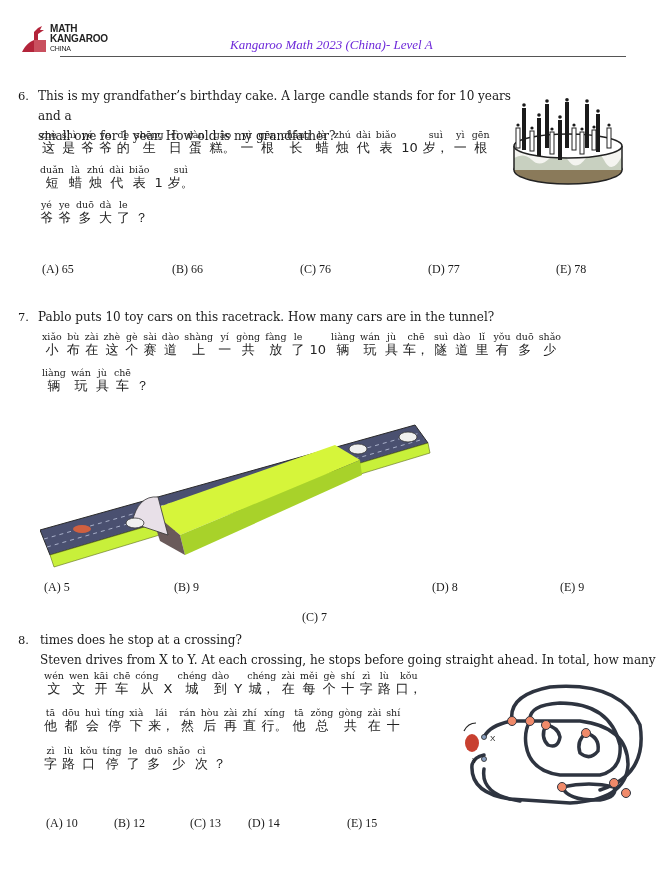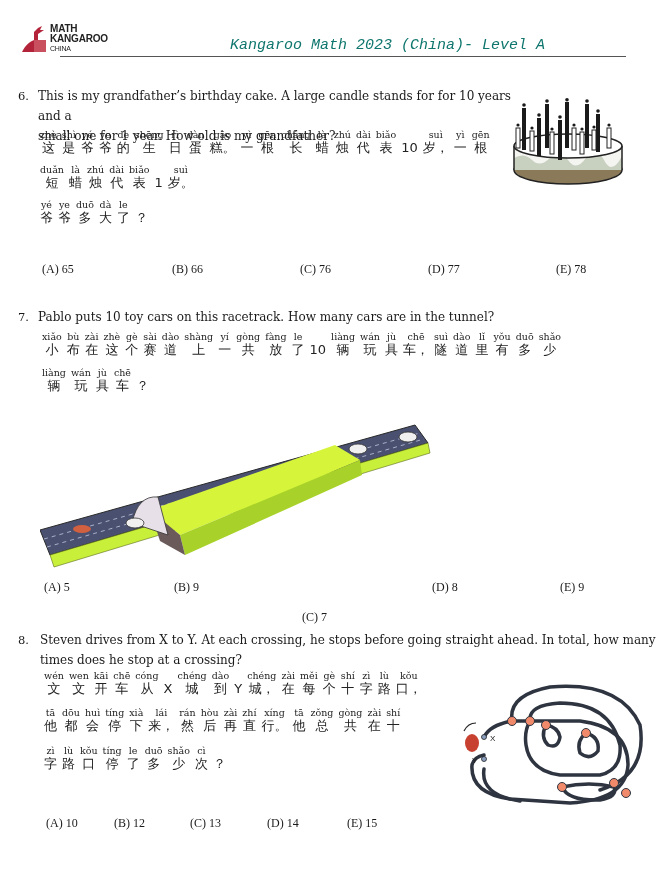--- a/index.html
+++ b/index.html
@@ -1,21 +1,21 @@
 <!DOCTYPE html>
 <html><head>
 <meta charset="utf-8">
 <style>
   html,body{margin:0;padding:0;background:#fff;}
   body{width:659px;height:877px;position:relative;overflow:hidden;font-family:"DejaVu Serif",serif;color:#1a1a1a;}
   .abs{position:absolute;}
   .logo{left:20px;top:22px;width:110px;height:34px;}
   .logo-text{position:absolute;left:30px;top:2px;font-family:"Liberation Sans",sans-serif;font-weight:bold;font-size:10px;line-height:10px;color:#222;letter-spacing:-0.2px;}
   .logo-text .small{font-size:7px;font-weight:normal;}
-  .header-title{left:230px;top:37px;font-family:Liberation Mono, monospace;font-style:italic;font-size:15px;color:#0f766e;}
+  .header-title{left:230px;top:37px;font-family:Liberation Serif, serif;font-style:italic;font-size:13px;color:#6d28d9;}
   .header-rule{left:60px;top:56px;width:566px;height:1px;background:#555;}
   .qnum{font-size:11.5px;}
   .qtext{font-size:12px;line-height:20px;}
   .py-line{position:absolute;white-space:nowrap;}
   .py{display:inline-block;text-align:center;vertical-align:bottom;margin-right:5px;}
   .py .p{display:block;font-family:"DejaVu Serif",serif;font-size:9.5px;line-height:11px;color:#222;}
   .py .h{display:block;font-family:"DejaVu Sans",sans-serif;font-size:13px;line-height:15px;color:#222;}
   .opts{font-family:"Liberation Serif",serif;font-size:12px;}
   .opt{position:absolute;white-space:nowrap;}
 </style>
@@ -133,22 +133,22 @@
     <div class="opt" style="left:174px;top:580px;">(B) 9</div>
     <div class="opt" style="left:302px;top:610px;">(C) 7</div>
     <div class="opt" style="left:432px;top:580px;">(D) 8</div>
     <div class="opt" style="left:560px;top:580px;">(E) 9</div>
   </div>
 </div>
 
 <div>
   <div class="abs qnum" style="left:18px;top:633px;">8.</div>
   <div class="abs qtext" style="left:40px;top:630px;">
+    <div>times does he stop at a crossing?</div>
     <div>Steven drives from X to Y. At each crossing, he stops before going straight ahead. In total, how many</div>
-    <div>times does he stop at a crossing?</div>
   </div>
   <div class="py-line" style="left:44px;top:670px;"><span class="py"><span class="p">wén</span><span class="h">文</span></span><span class="py"><span class="p">wen</span><span class="h">文</span></span><span class="py"><span class="p">kāi</span><span class="h">开</span></span><span class="py"><span class="p">chē</span><span class="h">车</span></span><span class="py"><span class="p">cóng</span><span class="h">从</span></span><span class="py"><span class="p">&nbsp;</span><span class="h">X</span></span><span class="py"><span class="p">chéng</span><span class="h">城</span></span><span class="py"><span class="p">dào</span><span class="h">到</span></span><span class="py"><span class="p">&nbsp;</span><span class="h">Y</span></span><span class="py"><span class="p">chéng</span><span class="h">城，</span></span><span class="py"><span class="p">zài</span><span class="h">在</span></span><span class="py"><span class="p">měi</span><span class="h">每</span></span><span class="py"><span class="p">gè</span><span class="h">个</span></span><span class="py"><span class="p">shí</span><span class="h">十</span></span><span class="py"><span class="p">zì</span><span class="h">字</span></span><span class="py"><span class="p">lù</span><span class="h">路</span></span><span class="py"><span class="p">kǒu</span><span class="h">口，</span></span></div>
   <div class="py-line" style="left:44px;top:707px;"><span class="py"><span class="p">tā</span><span class="h">他</span></span><span class="py"><span class="p">dōu</span><span class="h">都</span></span><span class="py"><span class="p">huì</span><span class="h">会</span></span><span class="py"><span class="p">tíng</span><span class="h">停</span></span><span class="py"><span class="p">xià</span><span class="h">下</span></span><span class="py"><span class="p">lái</span><span class="h">来，</span></span><span class="py"><span class="p">rán</span><span class="h">然</span></span><span class="py"><span class="p">hòu</span><span class="h">后</span></span><span class="py"><span class="p">zài</span><span class="h">再</span></span><span class="py"><span class="p">zhí</span><span class="h">直</span></span><span class="py"><span class="p">xíng</span><span class="h">行。</span></span><span class="py"><span class="p">tā</span><span class="h">他</span></span><span class="py"><span class="p">zǒng</span><span class="h">总</span></span><span class="py"><span class="p">gòng</span><span class="h">共</span></span><span class="py"><span class="p">zài</span><span class="h">在</span></span><span class="py"><span class="p">shí</span><span class="h">十</span></span></div>
   <div class="py-line" style="left:44px;top:745px;"><span class="py"><span class="p">zì</span><span class="h">字</span></span><span class="py"><span class="p">lù</span><span class="h">路</span></span><span class="py"><span class="p">kǒu</span><span class="h">口</span></span><span class="py"><span class="p">tíng</span><span class="h">停</span></span><span class="py"><span class="p">le</span><span class="h">了</span></span><span class="py"><span class="p">duō</span><span class="h">多</span></span><span class="py"><span class="p">shǎo</span><span class="h">少</span></span><span class="py"><span class="p">cì</span><span class="h">次</span></span><span class="py"><span class="p">&nbsp;</span><span class="h">？</span></span></div>
 
   <svg class="abs" style="left:450px;top:675px;" width="200" height="130" viewBox="0 0 200 130">
     <g fill="none" stroke="#2e3440" stroke-width="3.5" stroke-linecap="round">
       <path d="M34,62 Q40,50 62,46 L130,46 Q178,52 178,90 Q176,125 120,128 L60,124 Q20,118 22,90 Q24,82 34,80"></path>
       <path d="M62,46 Q58,20 100,12 Q170,6 190,50 Q198,100 150,115"></path>
       <path d="M80,46 Q78,30 110,28 Q160,28 170,70 Q172,95 150,100 L110,100 Q80,96 76,70 Q74,56 80,46"></path>
@@ -171,16 +171,16 @@
     <circle cx="34" cy="62" r="2.5" fill="#8aa0c0" stroke="#222" stroke-width="0.8"></circle>
     <circle cx="34" cy="84" r="2.5" fill="#8aa0c0" stroke="#222" stroke-width="0.8"></circle>
     <text x="40" y="66" font-family="Liberation Sans, sans-serif" font-size="8" fill="#222">X</text>
     <text x="22" y="88" font-family="Liberation Sans, sans-serif" font-size="8" fill="#222">Y</text>
   </svg>
 
   <div class="opts">
     <div class="opt" style="left:46px;top:816px;">(A) 10</div>
     <div class="opt" style="left:114px;top:816px;">(B) 12</div>
     <div class="opt" style="left:190px;top:816px;">(C) 13</div>
-    <div class="opt" style="left:267px;top:816px;">(D) 14</div>
+    <div class="opt" style="left:248px;top:816px;">(D) 14</div>
     <div class="opt" style="left:347px;top:816px;">(E) 15</div>
   </div>
 </div>
 
 </body></html>

